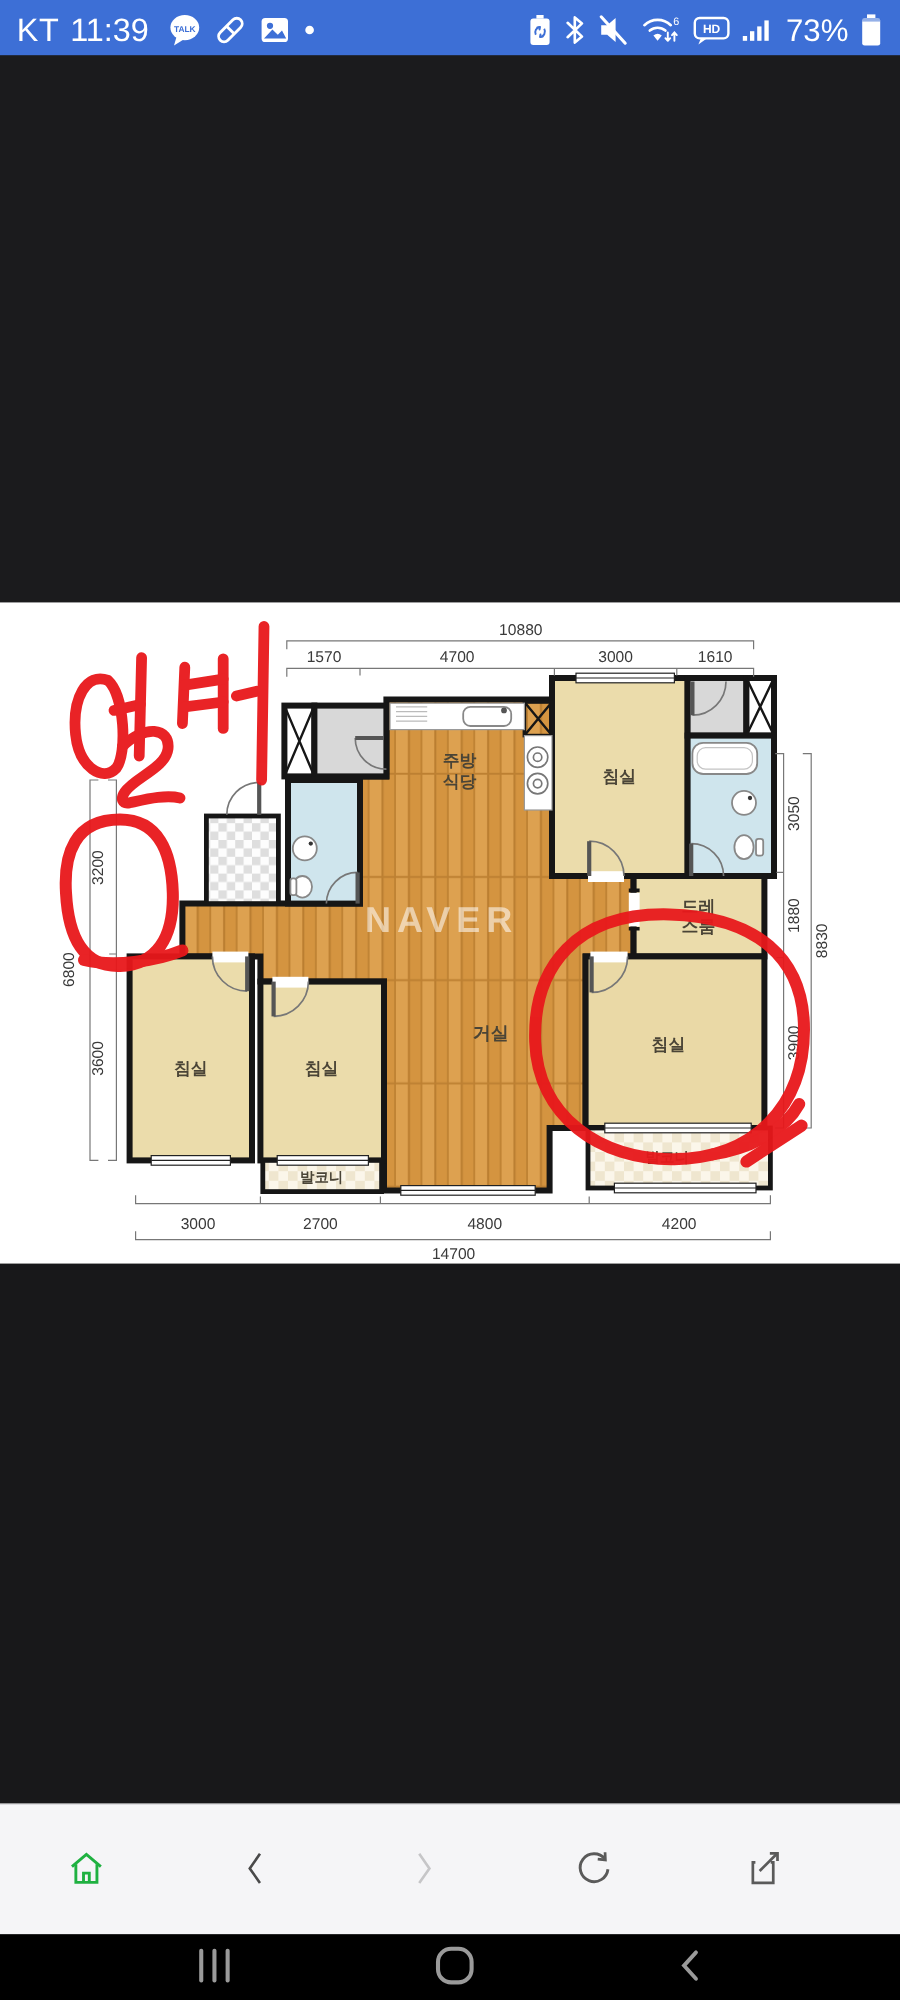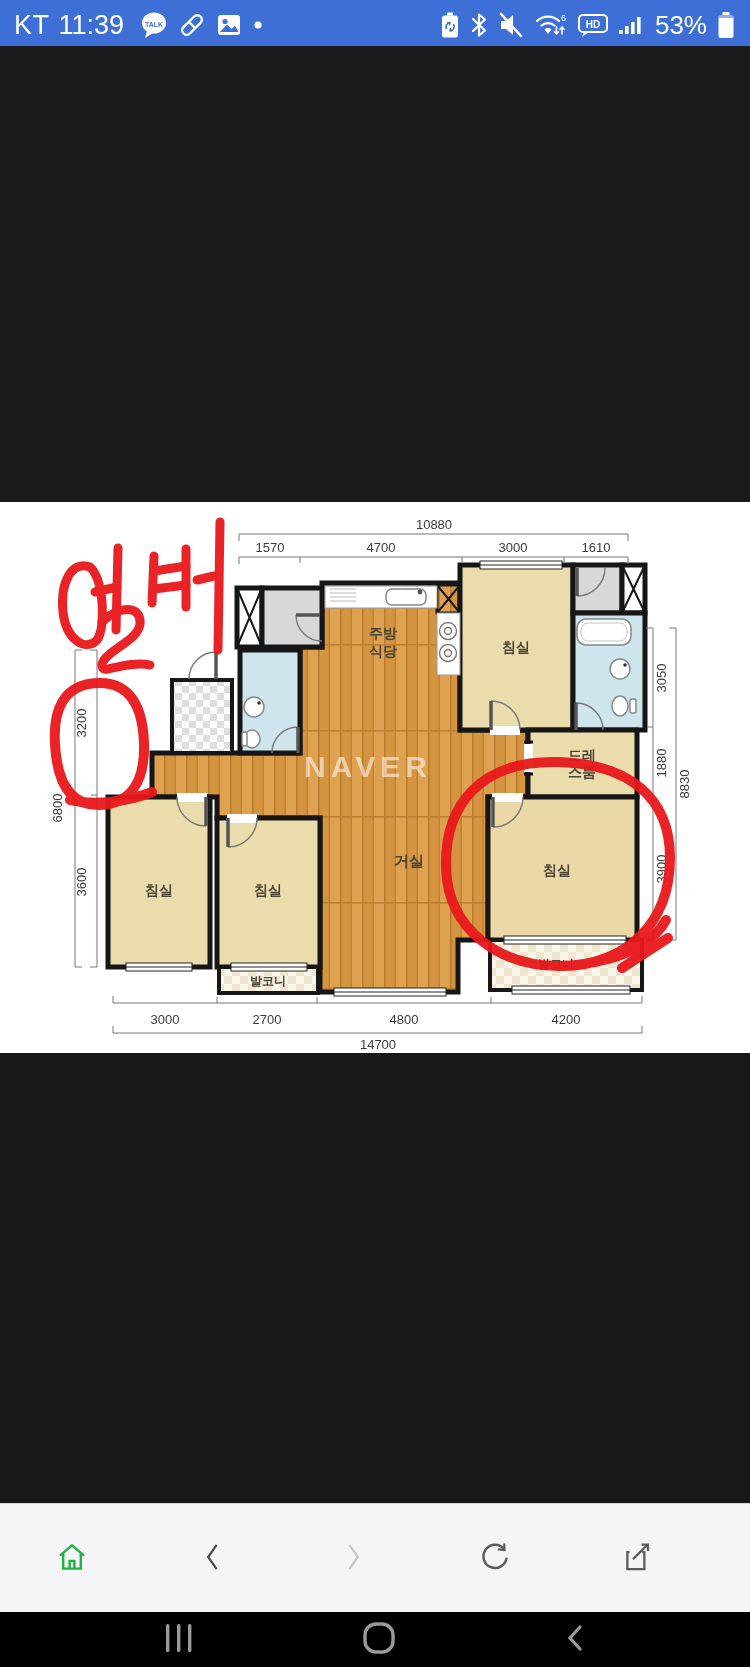--- a/index.html
+++ b/index.html
@@ -120,21 +120,21 @@
       </svg>
     </span>
     <span class="sb-ic">
       <svg width="26" height="28" viewBox="0 0 26 28">
         <rect x="1" y="19" width="3.6" height="4" fill="#fff"></rect>
         <rect x="7" y="15" width="3.6" height="8" fill="#fff"></rect>
         <rect x="13" y="11" width="3.6" height="12" fill="#fff"></rect>
         <rect x="19" y="6" width="3.6" height="17" fill="#fff"></rect>
       </svg>
     </span>
-    <span class="sb-pct">53%</span>
+    <span class="sb-pct">73%</span>
     <span class="sb-ic">
       <svg width="20" height="30" viewBox="0 0 20 30">
         <rect x="6.5" y="2" width="7" height="3" fill="#fff"></rect>
         <rect x="2.5" y="5" width="15" height="23" rx="2" fill="#fff"></rect>
         <rect x="2.5" y="5" width="15" height="3" fill="#3d6fd6" opacity=".55"></rect>
       </svg>
     </span>
   </div>
 </div>
 

